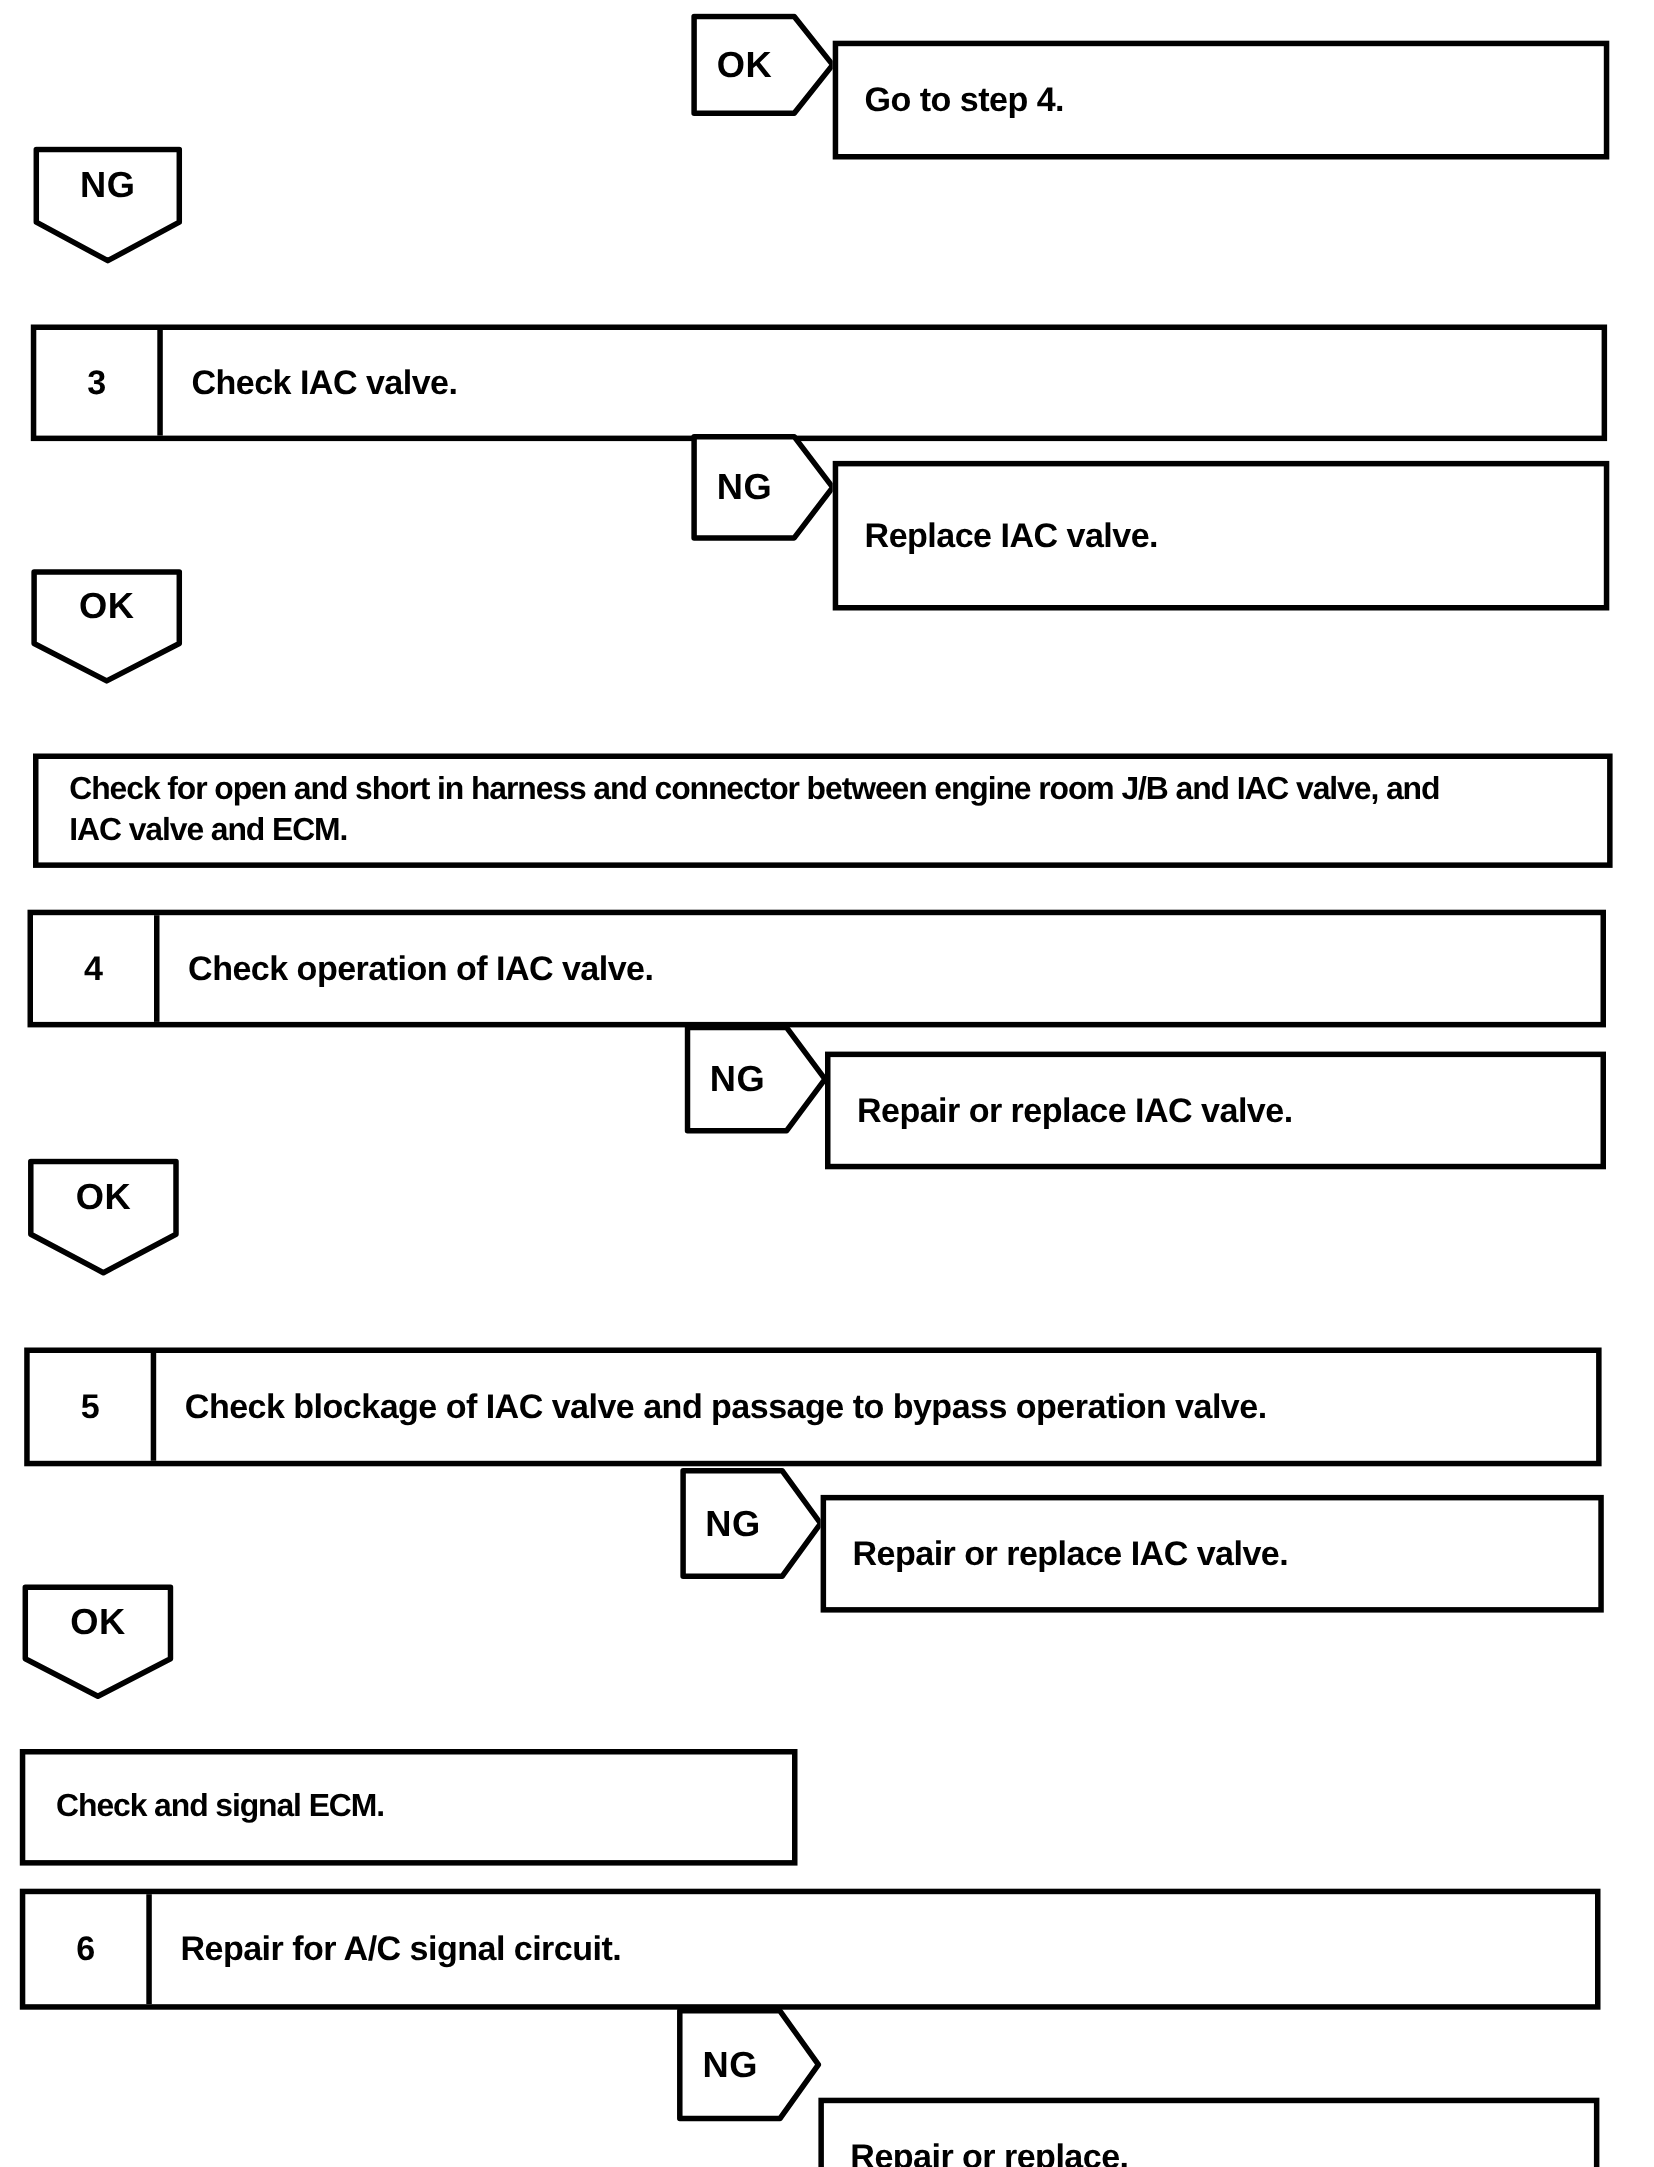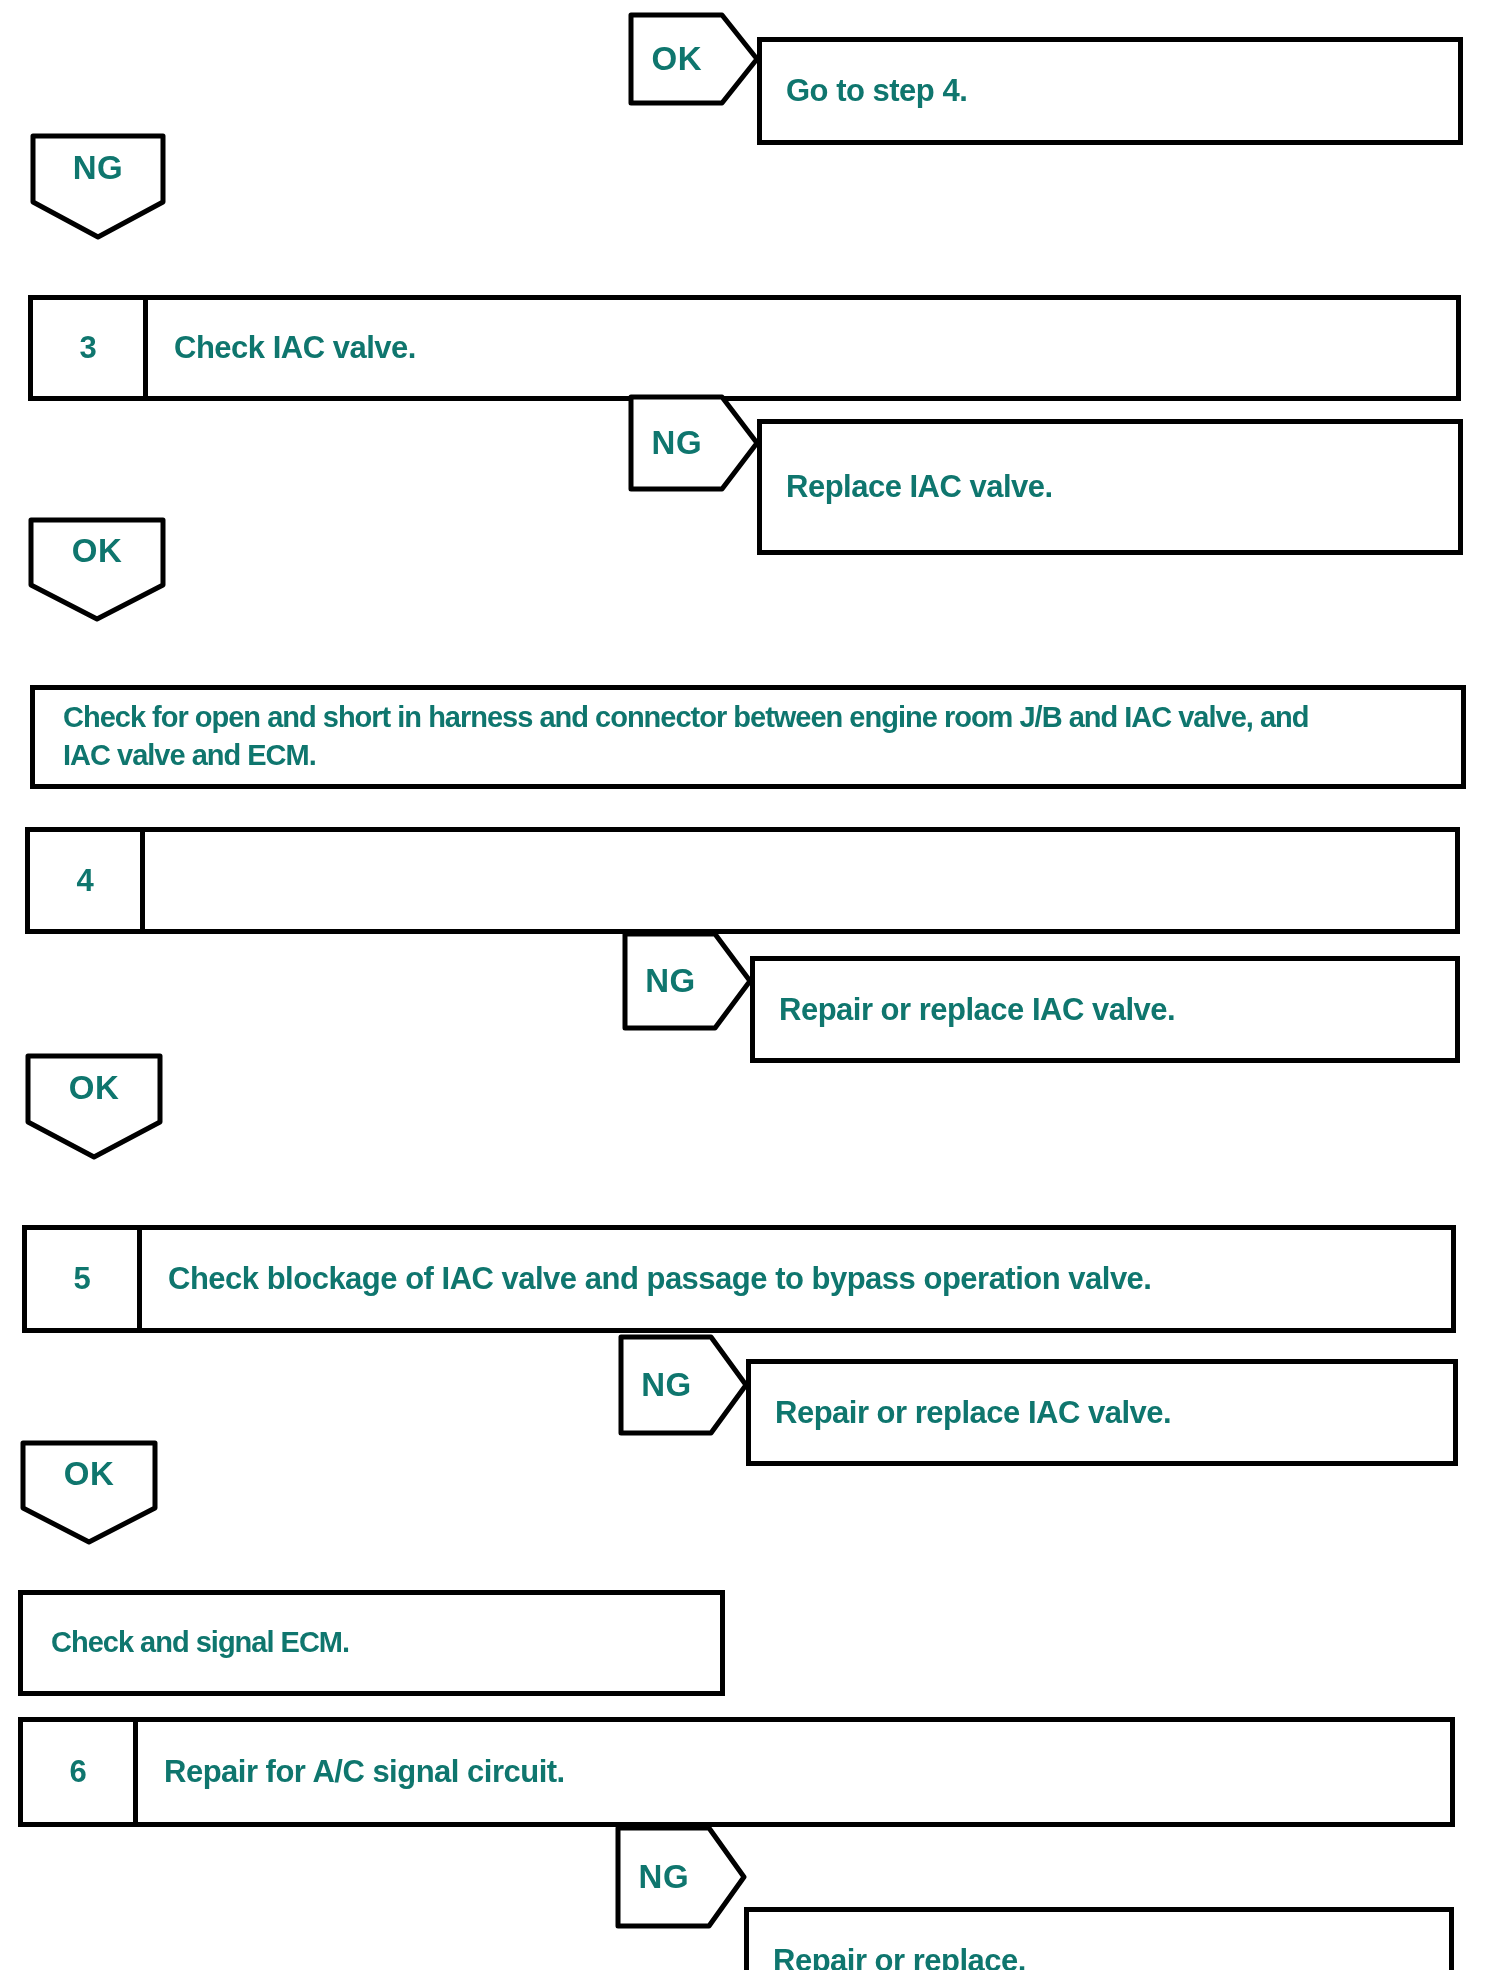--- a/index.html
+++ b/index.html
@@ -3,21 +3,21 @@
 <meta charset="utf-8">
 <style>
   html,body{margin:0;padding:0;background:#ffffff;}
   .page{
     position:relative;
     width:1504px;
     height:1970px;
     background:#ffffff;
     font-family:"Liberation Sans", sans-serif;
     font-weight:bold;
-    color:#0f766e;
+    color:#000000;
     overflow:hidden;
   }
   .box{
     position:absolute;
     border:5px solid #000000;
     background:#ffffff;
     box-sizing:border-box;
     display:flex;
     align-items:center;
     margin-top:25px;
@@ -109,20 +109,21 @@
     <div class="pent-label">OK</div>
   </div>
 
   <div class="box" style="left:30px;top:660px;width:1436px;height:104px">
     <div class="action-text">Check for open and short in harness and connector between engine room J/B and IAC valve, and
 IAC valve and ECM.</div>
   </div>
 
   <div class="box" style="left:25px;top:802px;width:1435px;height:107px">
     <div class="step-num">4</div>
+    <div class="step-title">Check operation of IAC valve.</div>
   </div>
 
   <div class="pent pent-right" style="left:622px;top:931px;width:131px;height:100px">
     <svg viewBox="0 0 131 100" preserveAspectRatio="none">
       <polygon points="3,3 93,3 128,50 93,97 3,97" fill="#ffffff" stroke="#000000" stroke-width="5" stroke-linejoin="round"></polygon>
     </svg>
     <div class="pent-label">NG</div>
   </div>
   <div class="box" style="left:750px;top:931px;width:710px;height:107px">
     <div class="result-text">Repair or replace IAC valve.</div>

